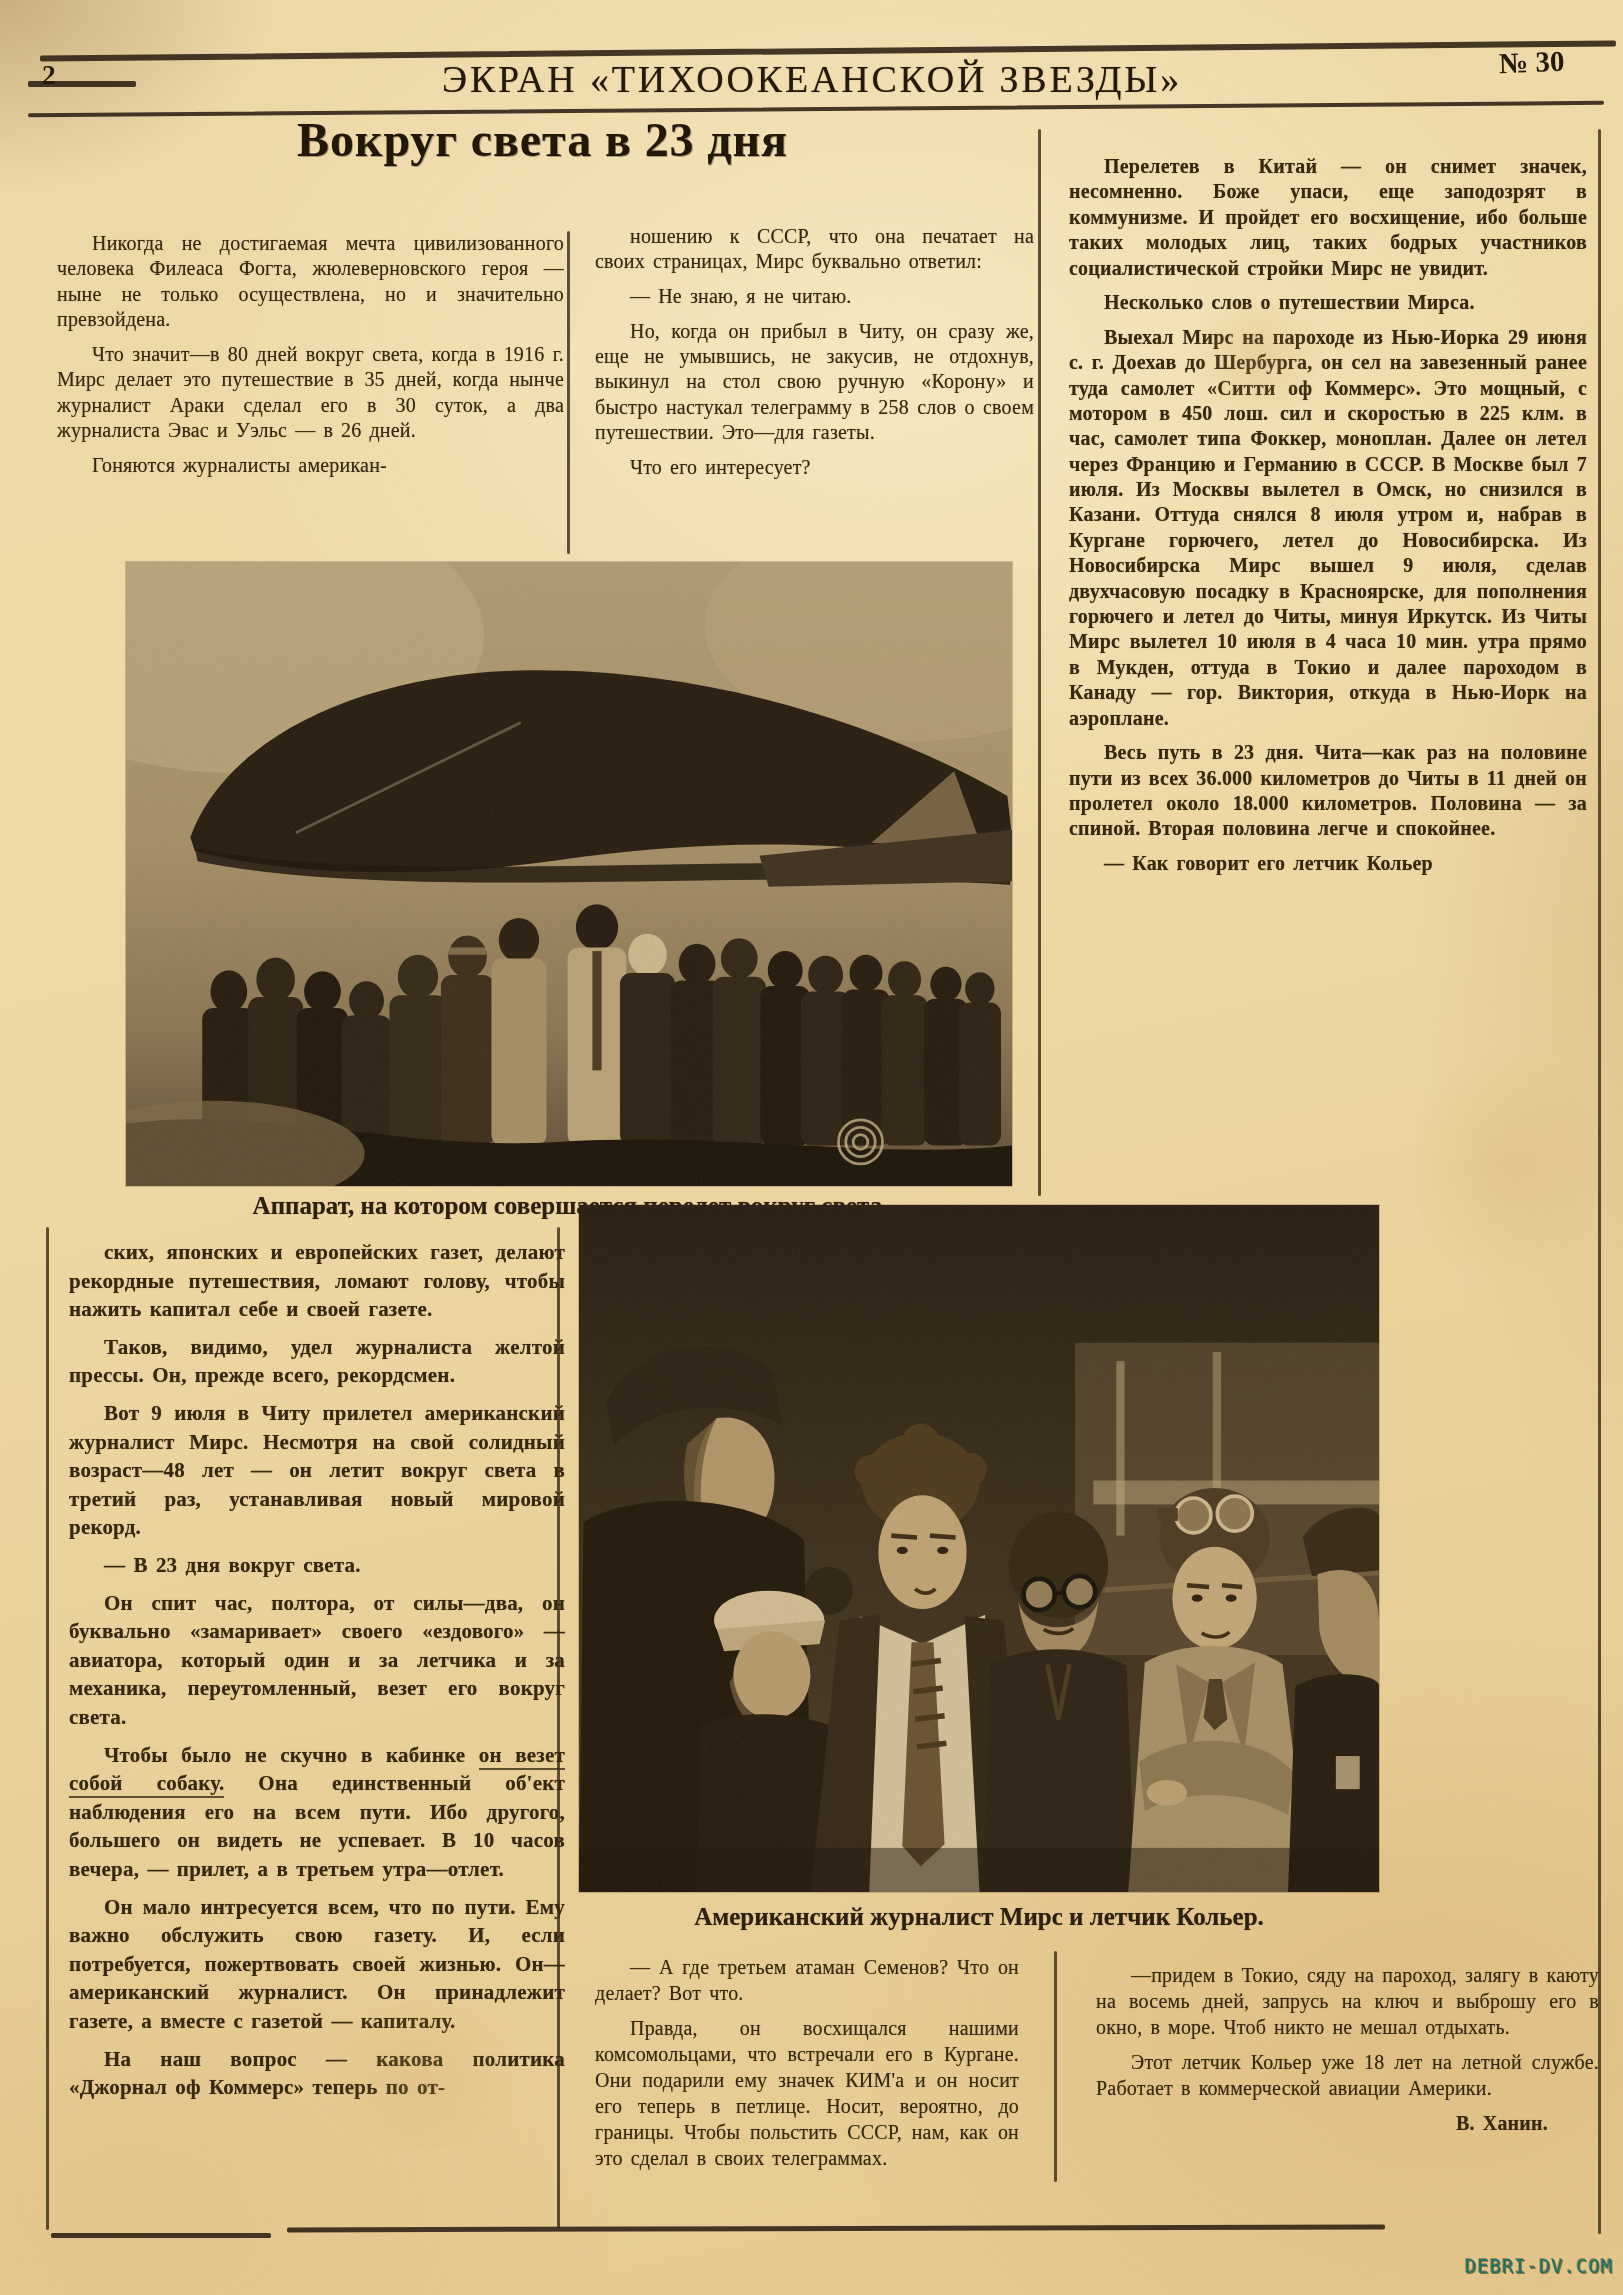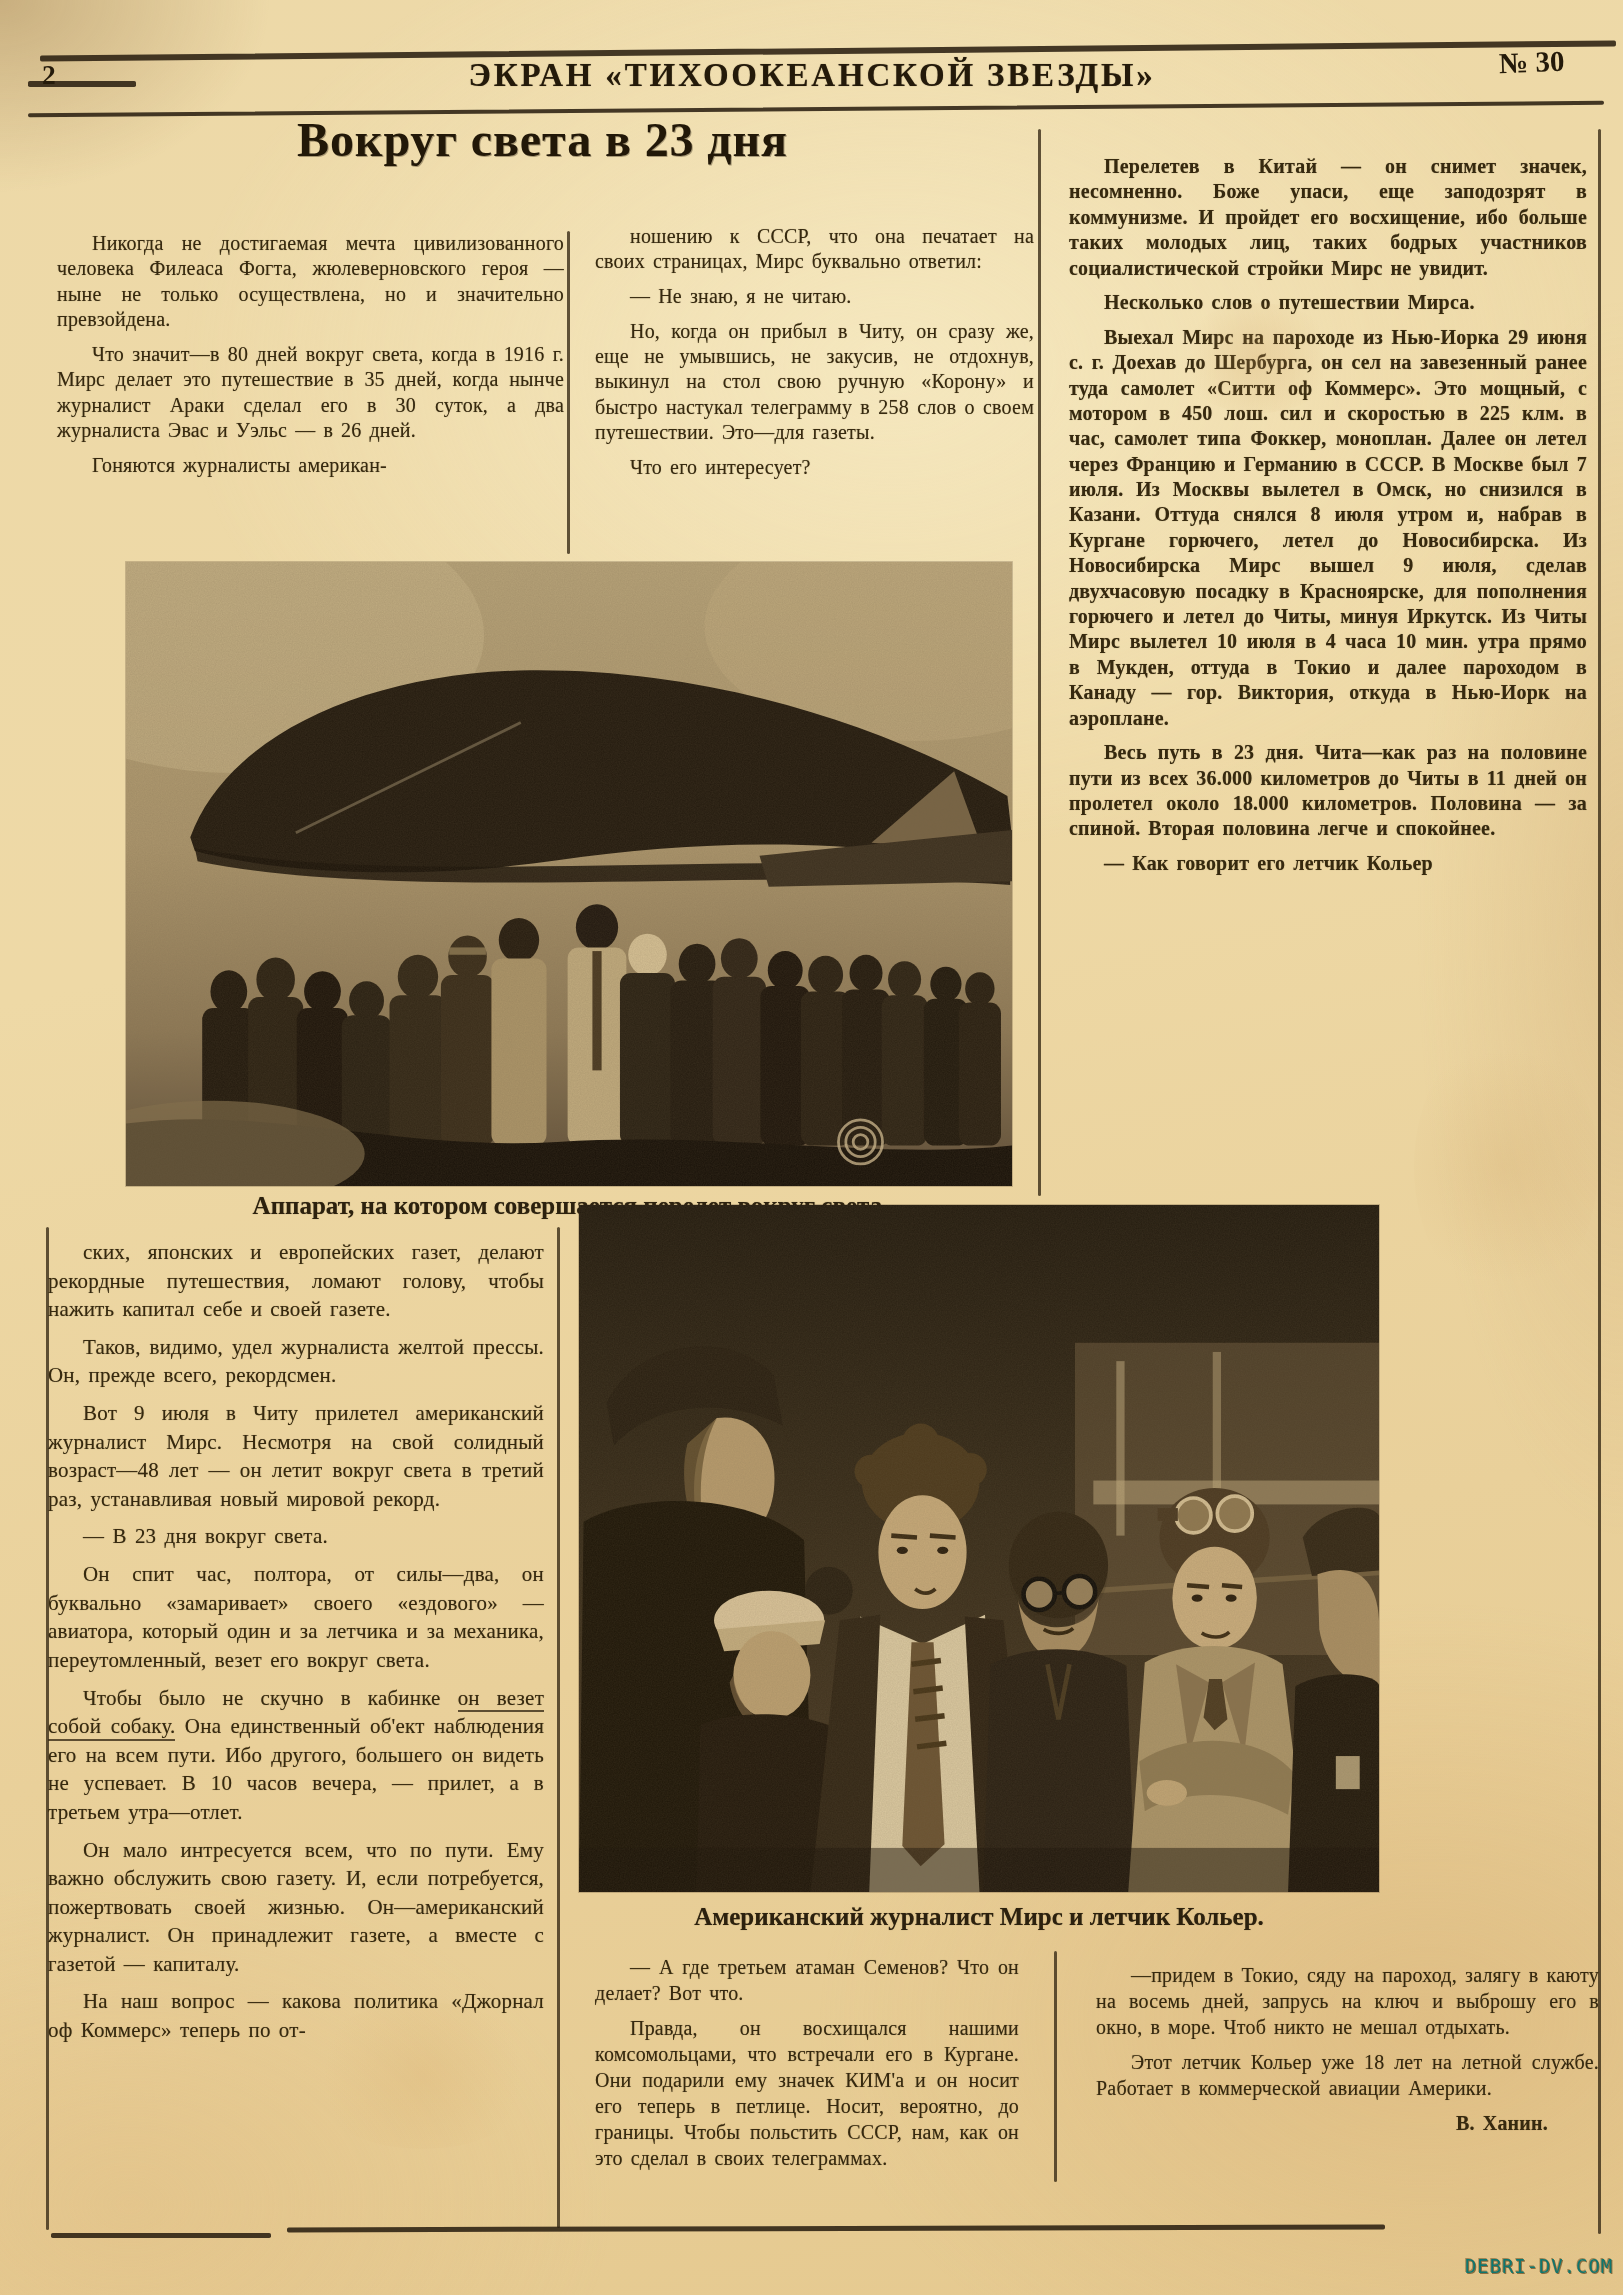--- a/index.html
+++ b/index.html
@@ -12,21 +12,21 @@
       radial-gradient(689px 478px at 8% 96%, rgba(223,188,130,.45), transparent 70%),
       radial-gradient(386px 275px at 0% 0%, rgba(146,112,66,.4), transparent 70%),
       radial-gradient(275px 826px at 100% 40%, rgba(205,168,112,.35), transparent 75%),
       linear-gradient(168deg,#edd9a8 0%,#eed9a6 38%,#e9d09a 68%,#e5c98f 100%);
     color:#36290f;
   }
   .rule{position:absolute;background:#2b2011;opacity:.88;border-radius:1.8px;}
   .vrule{position:absolute;background:#3a2c16;opacity:.8;border-radius:1.8px;}
   .pagenum{position:absolute;left:42px;top:59px;font-size:27.5px;font-weight:bold;color:#251b0b;}
   .masthead{position:absolute;left:0;top:57px;width:100%;text-align:center;
-    font-size:33px;font-weight:bold;letter-spacing:2.8px;color:#241a0a;
+    font-size:38px;font-weight:normal;letter-spacing:2.8px;color:#241a0a;
     text-shadow:0 0 0.9px rgba(40,28,10,.55);}
   .issue{position:absolute;left:1499px;top:46px;font-size:29px;font-weight:bold;color:#241a0a;transform:rotate(-2deg);}
   .headline{position:absolute;left:81px;top:112px;width:923px;text-align:center;
     font-size:48px;font-weight:bold;letter-spacing:0.9px;color:#221808;
     text-shadow:0.9px 0.9px 0 rgba(34,24,8,.35);white-space:nowrap;}
   .col{position:absolute;font-size:20px;line-height:1.25;text-align:justify;
     letter-spacing:0.2px;word-spacing:2.8px;text-shadow:0 0 0.9px rgba(54,41,15,.45);}
   .col p{margin:0 0 9.2px;text-indent:35px;}
   .col.lower{font-size:21px;line-height:1.36;}
   .col.dense{line-height:1.27;}
@@ -185,21 +185,21 @@
     <circle cx="800" cy="632" r="8"></circle>
         <circle cx="800" cy="632" r="16"></circle>
         <circle cx="800" cy="632" r="24"></circle>
   </g>
   <rect width="965" height="680" filter="url(#g1)" opacity=".4"></rect>
 </svg>
 </div>
 
 <div class="caption" style="left:129px;top:1192px;width:883px;">Аппарат, на котором совершается перелет вокруг света.</div>
 
-<div class="col lower" style="left:48px;top:1238px;width:496px;">
+<div class="col lower" style="left:69px;top:1238px;width:496px;font-weight:bold;">
   <div>
       <p>ских, японских и европейских газет, делают рекордные путешествия, ломают голову, чтобы нажить капитал себе и своей газете.</p>
       <p>Таков, видимо, удел журналиста желтой прессы. Он, прежде всего, рекордсмен.</p>
       <p>Вот 9 июля в Читу прилетел американский журналист Мирс. Несмотря на свой солидный возраст—48 лет — он летит вокруг света в третий раз, устанавливая новый мировой рекорд.</p>
       <p>— В 23 дня вокруг света.</p>
       <p>Он спит час, полтора, от силы—два, он буквально «замаривает» своего «ездового» — авиатора, который один и за летчика и за механика, переутомленный, везет его вокруг света.</p>
     </div>
   <p><span>Чтобы было не скучно в кабинке </span><span class="underlined">он везет собой собаку.</span><span> Она единственный об'ект наблюдения его на всем пути. Ибо другого, большего он видеть не успевает. В 10 часов вечера, — прилет, а в третьем утра—отлет.</span></p>
   <div>
       <p>Он мало интресуется всем, что по пути. Ему важно обслужить свою газету. И, если потребуется, пожертвовать своей жизнью. Он—американский журналист. Он принадлежит газете, а вместе с газетой — капиталу.</p>

